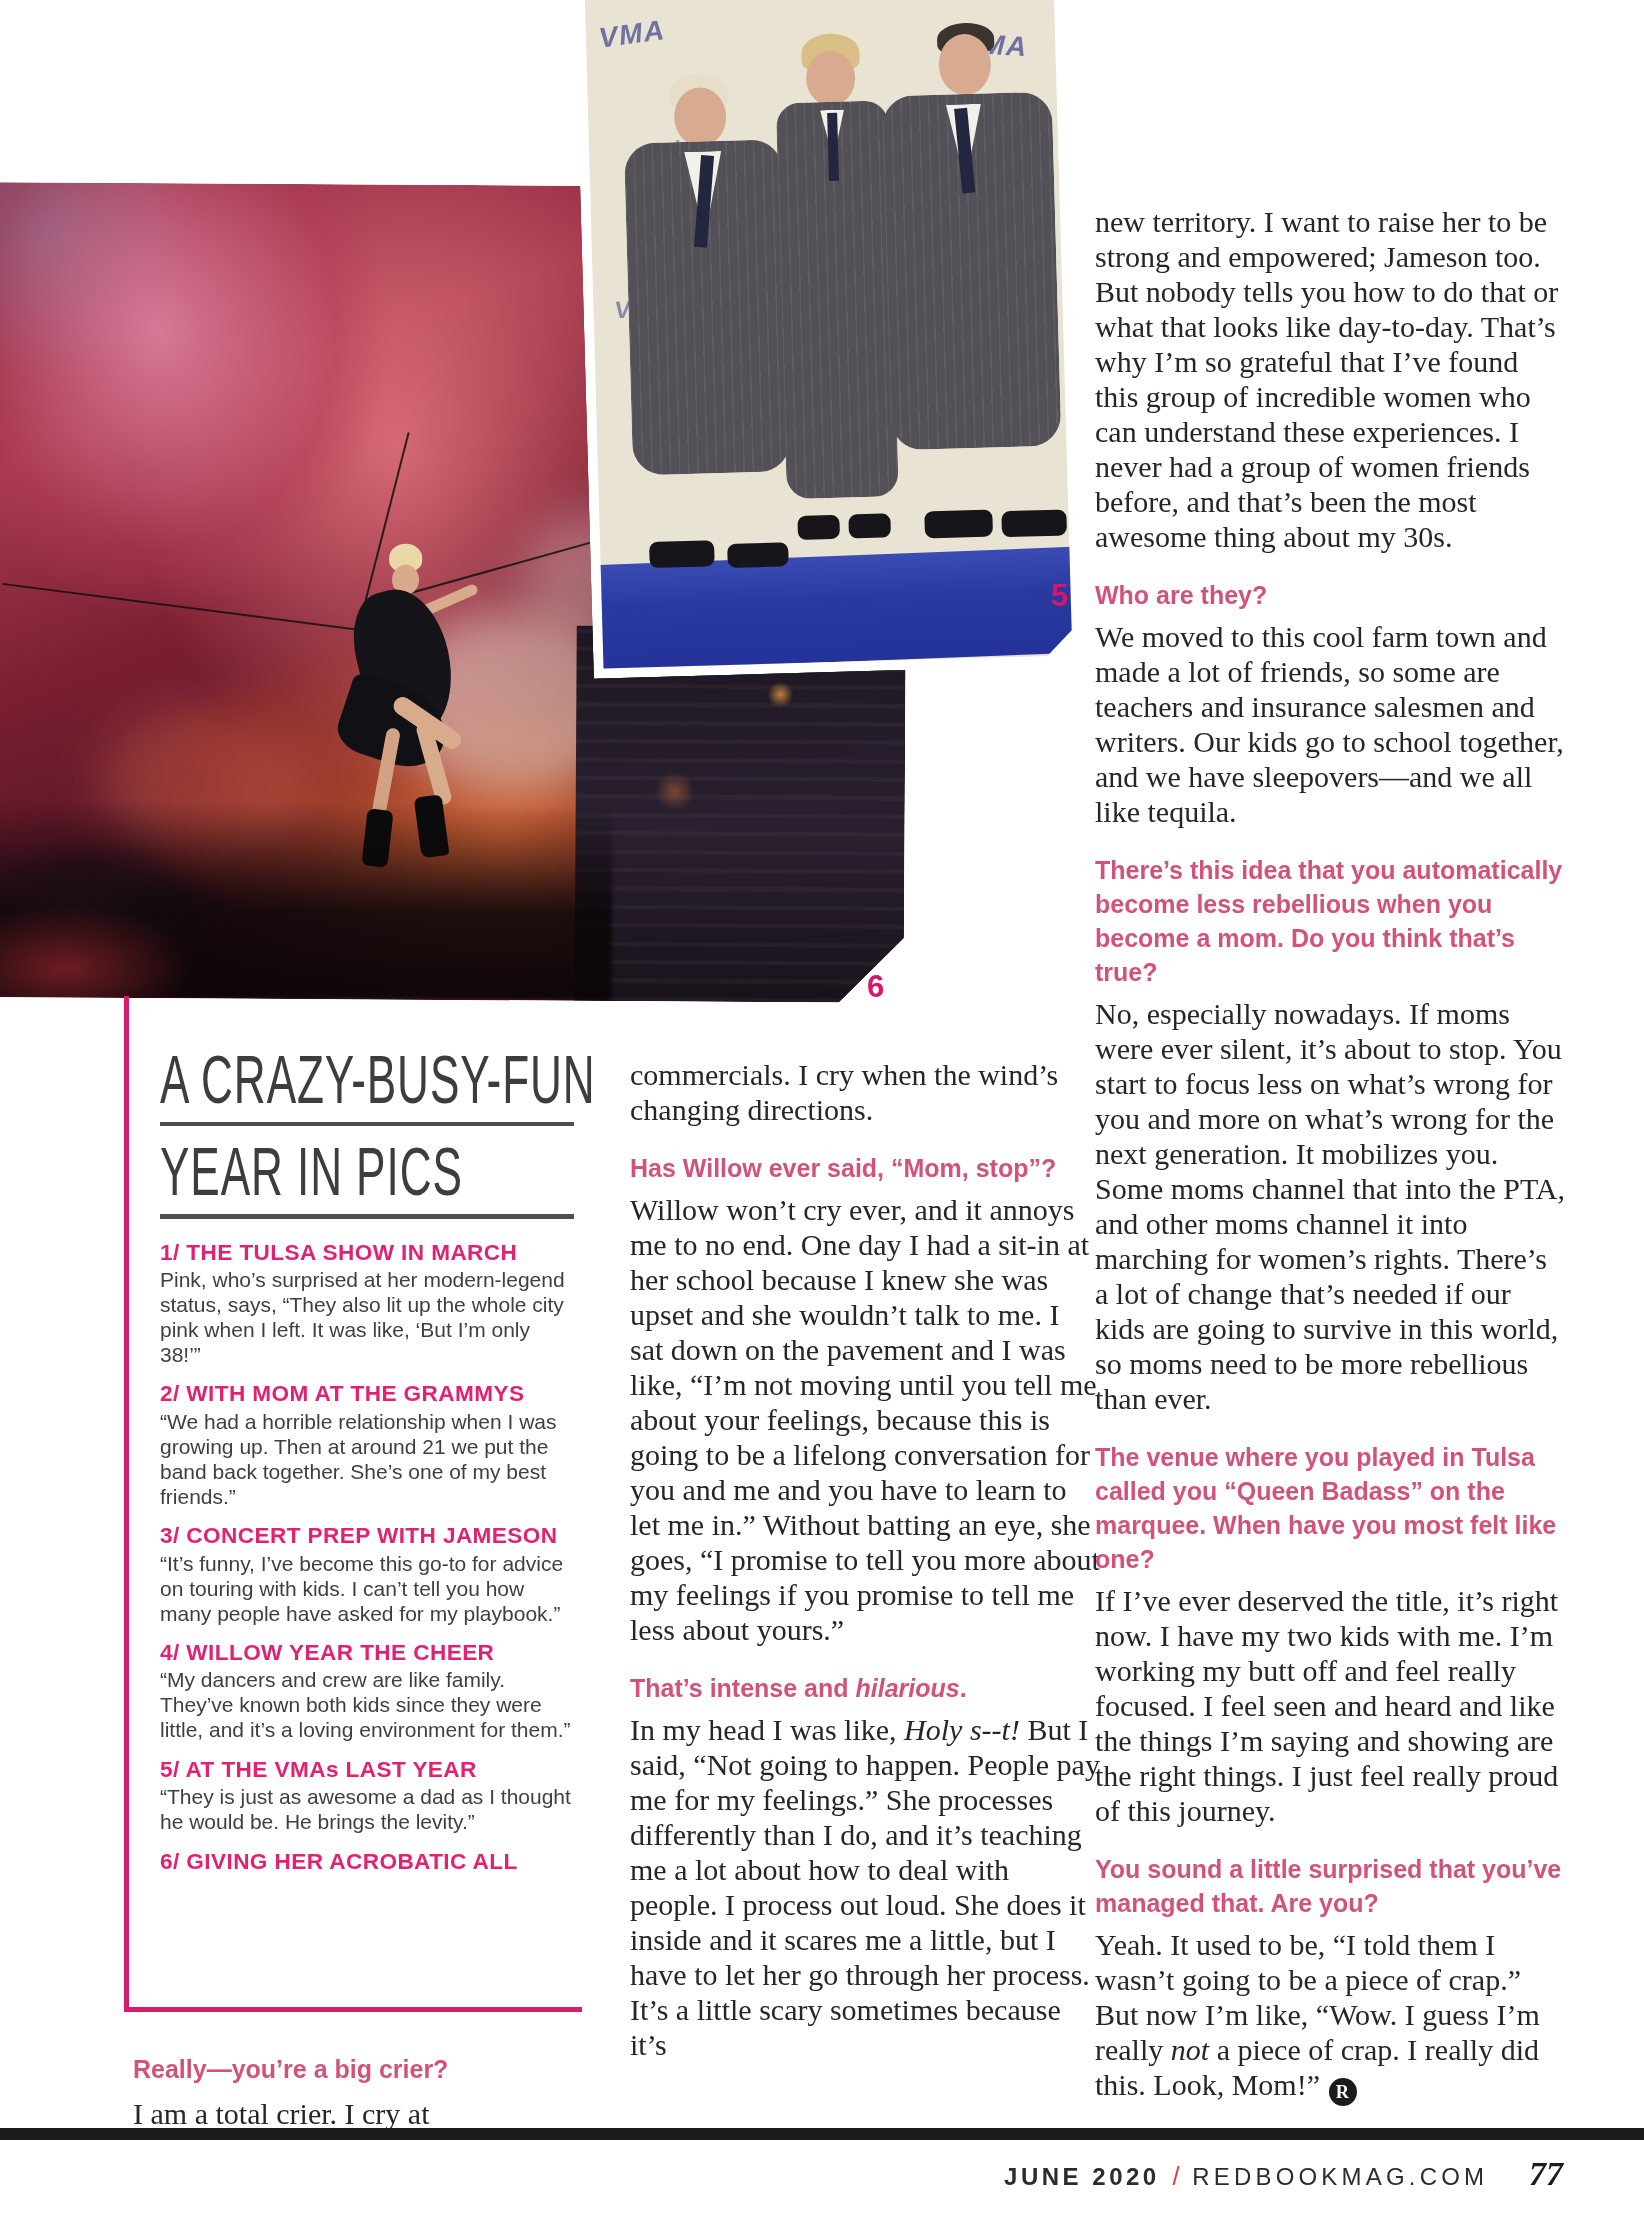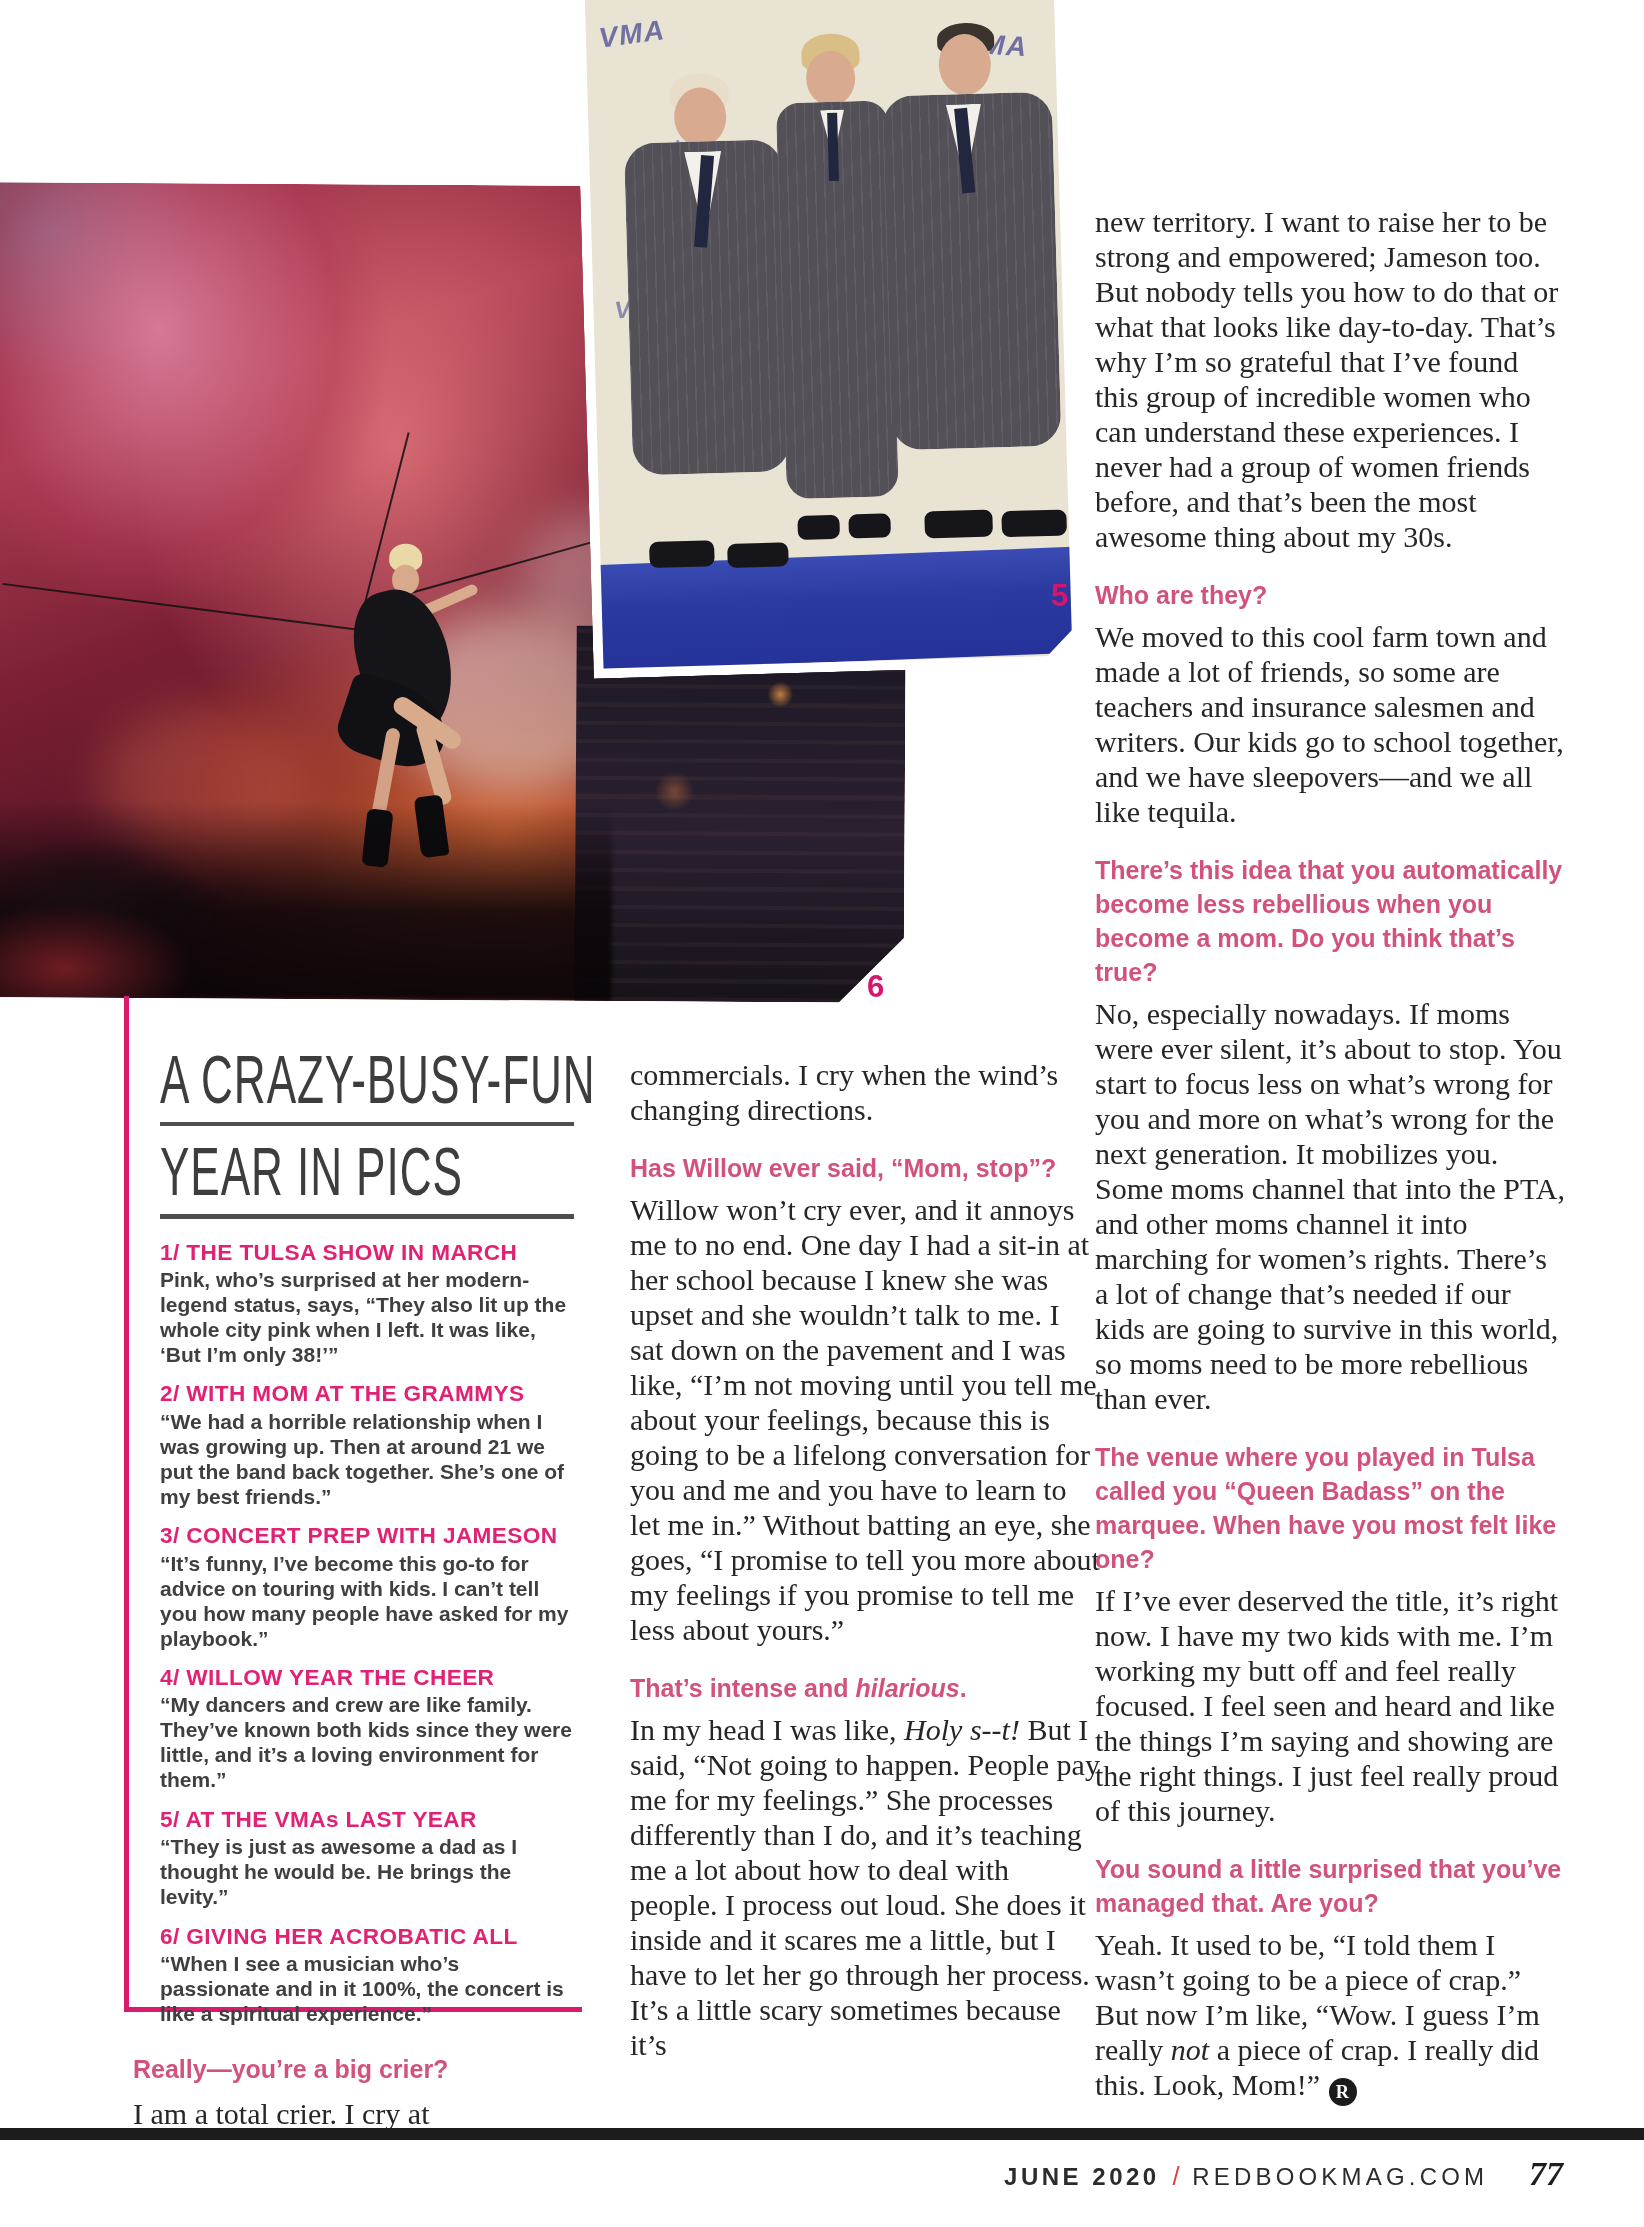--- a/index.html
+++ b/index.html
@@ -115,21 +115,21 @@
   .sidebar{position:absolute;left:124px;top:996px;width:458px;height:1016px;z-index:4;
     border-left:5.7px solid var(--bar,#d81b6b);border-bottom:5px solid var(--bar,#d81b6b);
     box-sizing:border-box;padding:49px 0 0 31px;}
   .sb-title-line{display:block;white-space:nowrap;transform:scaleX(.64);transform-origin:left;
     font-size:69px;line-height:70px;font-weight:400;color:#3d3d3d;letter-spacing:1.4px;}
   .sb-rule{width:414px;height:4.2px;background:#4e4e4e;margin:7px 0 11.3px 0;}
   .sb-items{margin-top:20px;width:414px;}
   .sb-item{margin-bottom:13.4px;}
   .sb-item-head{font-weight:700;font-size:22.6px;line-height:27px;letter-spacing:0.4px;
     color:var(--sb,#e02174);}
-  .sb-item-body{font-size:21px;line-height:25px;color:#3f3f3f;margin-top:1.4px;font-weight:bold;}
+  .sb-item-body{font-size:21px;line-height:25px;color:#3f3f3f;margin-top:1.4px;}
 
   .left-question{position:absolute;left:133px;top:2052px;width:453px;z-index:4;}
   .left-question .q{margin:0 0 10px 0;}
 
   
   .col{position:absolute;z-index:4;}
   .col-middle{left:614px;top:1057px;width:470px;margin-left:16px;}
   .col-right{left:1095px;top:204px;width:471px;}
   .p{font-family:"Liberation Serif",serif;font-size:30px;line-height:35px;color:#262626;margin:0;}
   .q{font-family:"Liberation Sans",sans-serif;font-weight:700;font-size:25px;line-height:34px;
@@ -242,21 +242,20 @@
       <div class="sb-item">
         <div class="sb-item-head"><span>4/</span> <span>WILLOW YEAR THE CHEER</span></div>
         <div class="sb-item-body">“My dancers and crew are like family. They’ve known both kids since they were little, and it’s a loving environment for them.”</div>
       </div>
       <div class="sb-item">
         <div class="sb-item-head"><span>5/</span> <span>AT THE VMAs LAST YEAR</span></div>
         <div class="sb-item-body">“They is just as awesome a dad as I thought he would be. He brings the levity.”</div>
       </div>
       <div class="sb-item">
         <div class="sb-item-head"><span>6/</span> <span>GIVING HER ACROBATIC ALL</span></div>
-        <div class="sb-item-body">“When I see a musician who’s passionate and in it 100%, the concert is like a spiritual experience.”</div>
       </div>
     </div>
   </aside>
 
   <div class="left-question">
     <div class="q first">Really—you’re a big crier?</div>
     <p class="p">I am a total crier. I cry at</p>
   </div>
 
   <main class="col col-middle">

